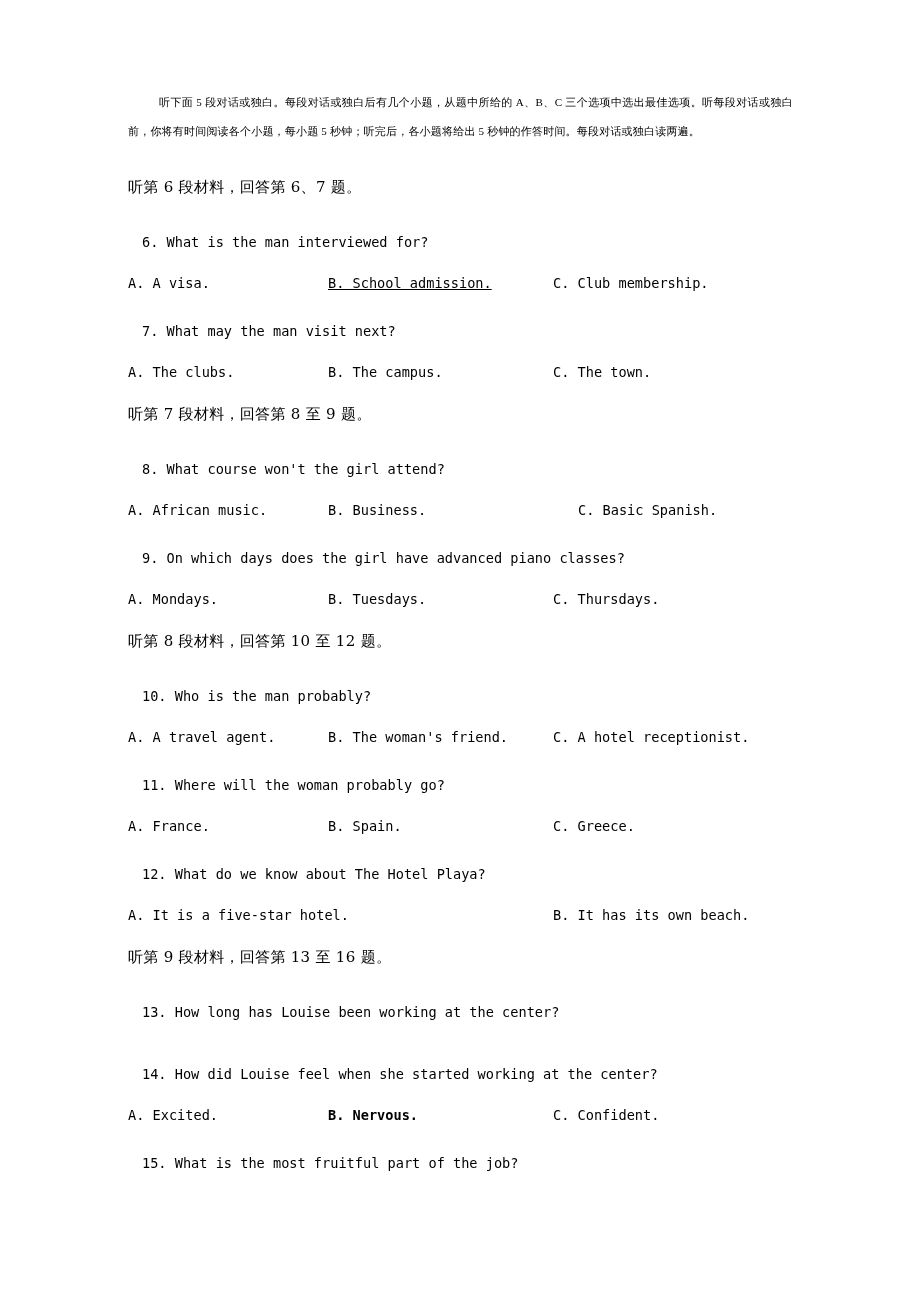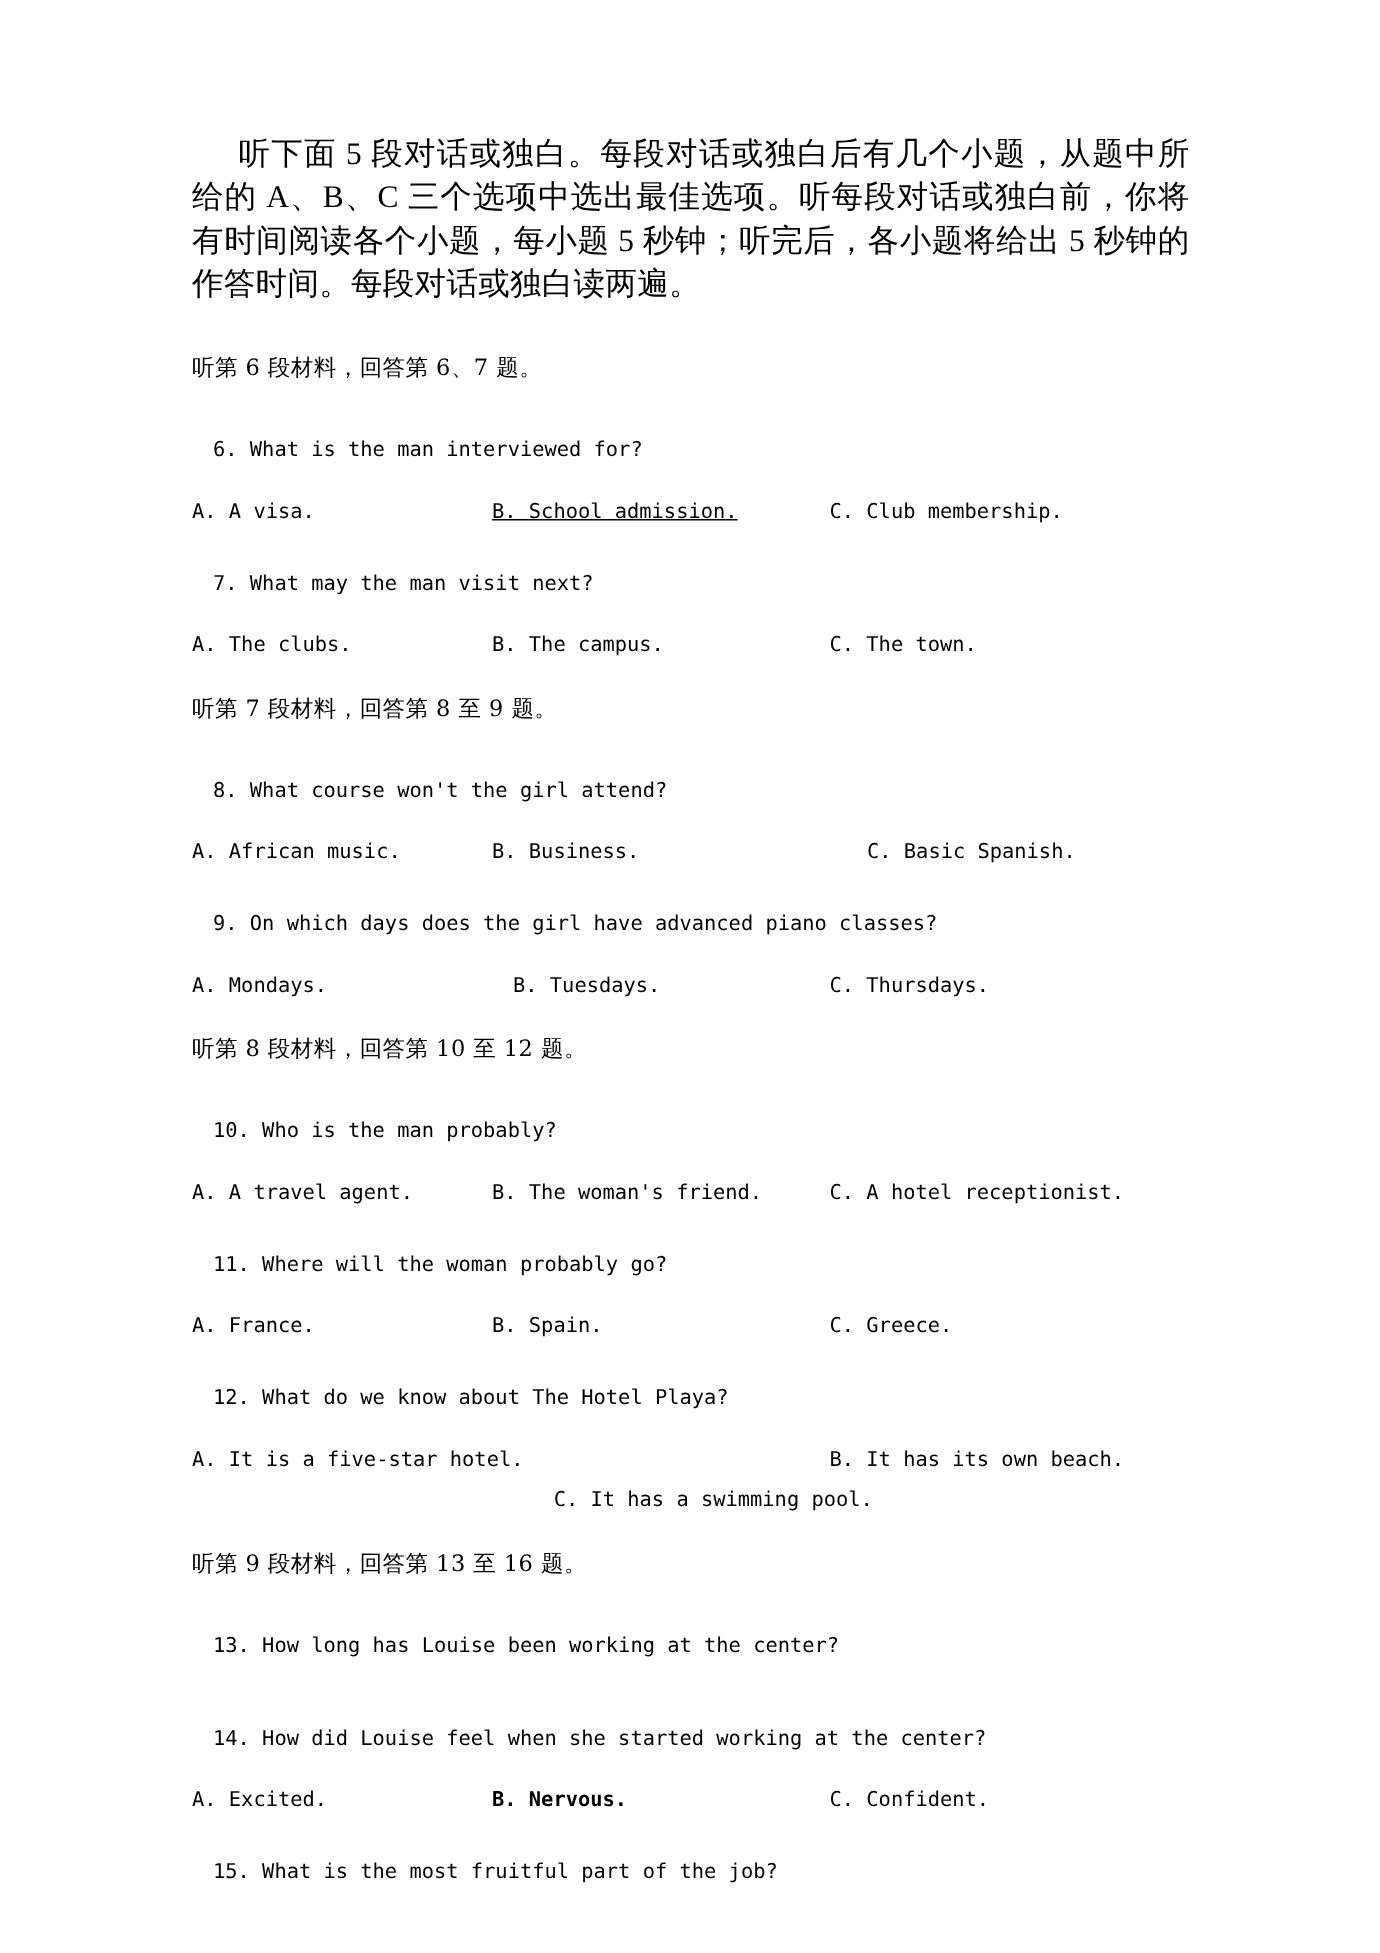--- a/index.html
+++ b/index.html
@@ -18,21 +18,21 @@
     color: #000000;
   }
   .content {
     position: absolute;
     left: 128px;
     top: 88px;
     width: 665px;
   }
   .para {
     font-family: "Liberation Serif", serif;
-    font-size: 21px;
+    font-size: 11px;
     line-height: 29px;
     text-align: justify;
     margin: 0 0 13px 0;
     letter-spacing: 0.2px;
   }
   .para.indent {
     text-indent: 31px;
   }
   .cn {
     font-family: "DejaVu Serif", "Liberation Serif", serif;
@@ -125,21 +125,21 @@
     <div class="opts">
       <span class="opt" style="left:0px;">A. African music.</span>
       <span class="opt" style="left:200px;">B. Business.</span>
       <span class="opt" style="left:450px;">C. Basic Spanish.</span>
     </div>
     <div class="smallgap"></div>
 
     <p class="q">9. On which days does the girl have advanced piano classes?</p>
     <div class="opts">
       <span class="opt" style="left:0px;">A. Mondays.</span>
-      <span class="opt" style="left:214px;">B. Tuesdays.</span>
+      <span class="opt" style="left:200px;">B. Tuesdays.</span>
       <span class="opt" style="left:425px;">C. Thursdays.</span>
     </div>
 
     <div class="blockgap"></div>
 
     <p class="cn">听第 8 段材料，回答第 10 至 12 题。</p>
     <div class="smallgap"></div>
 
     <p class="q">10. Who is the man probably?</p>
     <div class="opts">
@@ -155,21 +155,20 @@
       <span class="opt" style="left:200px;">B. Spain.</span>
       <span class="opt" style="left:425px;">C. Greece.</span>
     </div>
     <div class="smallgap"></div>
 
     <p class="q">12. What do we know about The Hotel Playa?</p>
     <div class="row-split">
       <span class="left">A. It is a five-star hotel.</span>
       <span class="right">B. It has its own beach.</span>
     </div>
-    <div class="center-opt">C. It has a swimming pool.</div>
 
     <div class="blockgap"></div>
 
     <p class="cn">听第 9 段材料，回答第 13 至 16 题。</p>
     <div class="smallgap"></div>
 
     <p class="q">13. How long has Louise been working at the center?</p>
     <div class="smallgap"></div>
 
     <p class="q">14. How did Louise feel when she started working at the center?</p>

